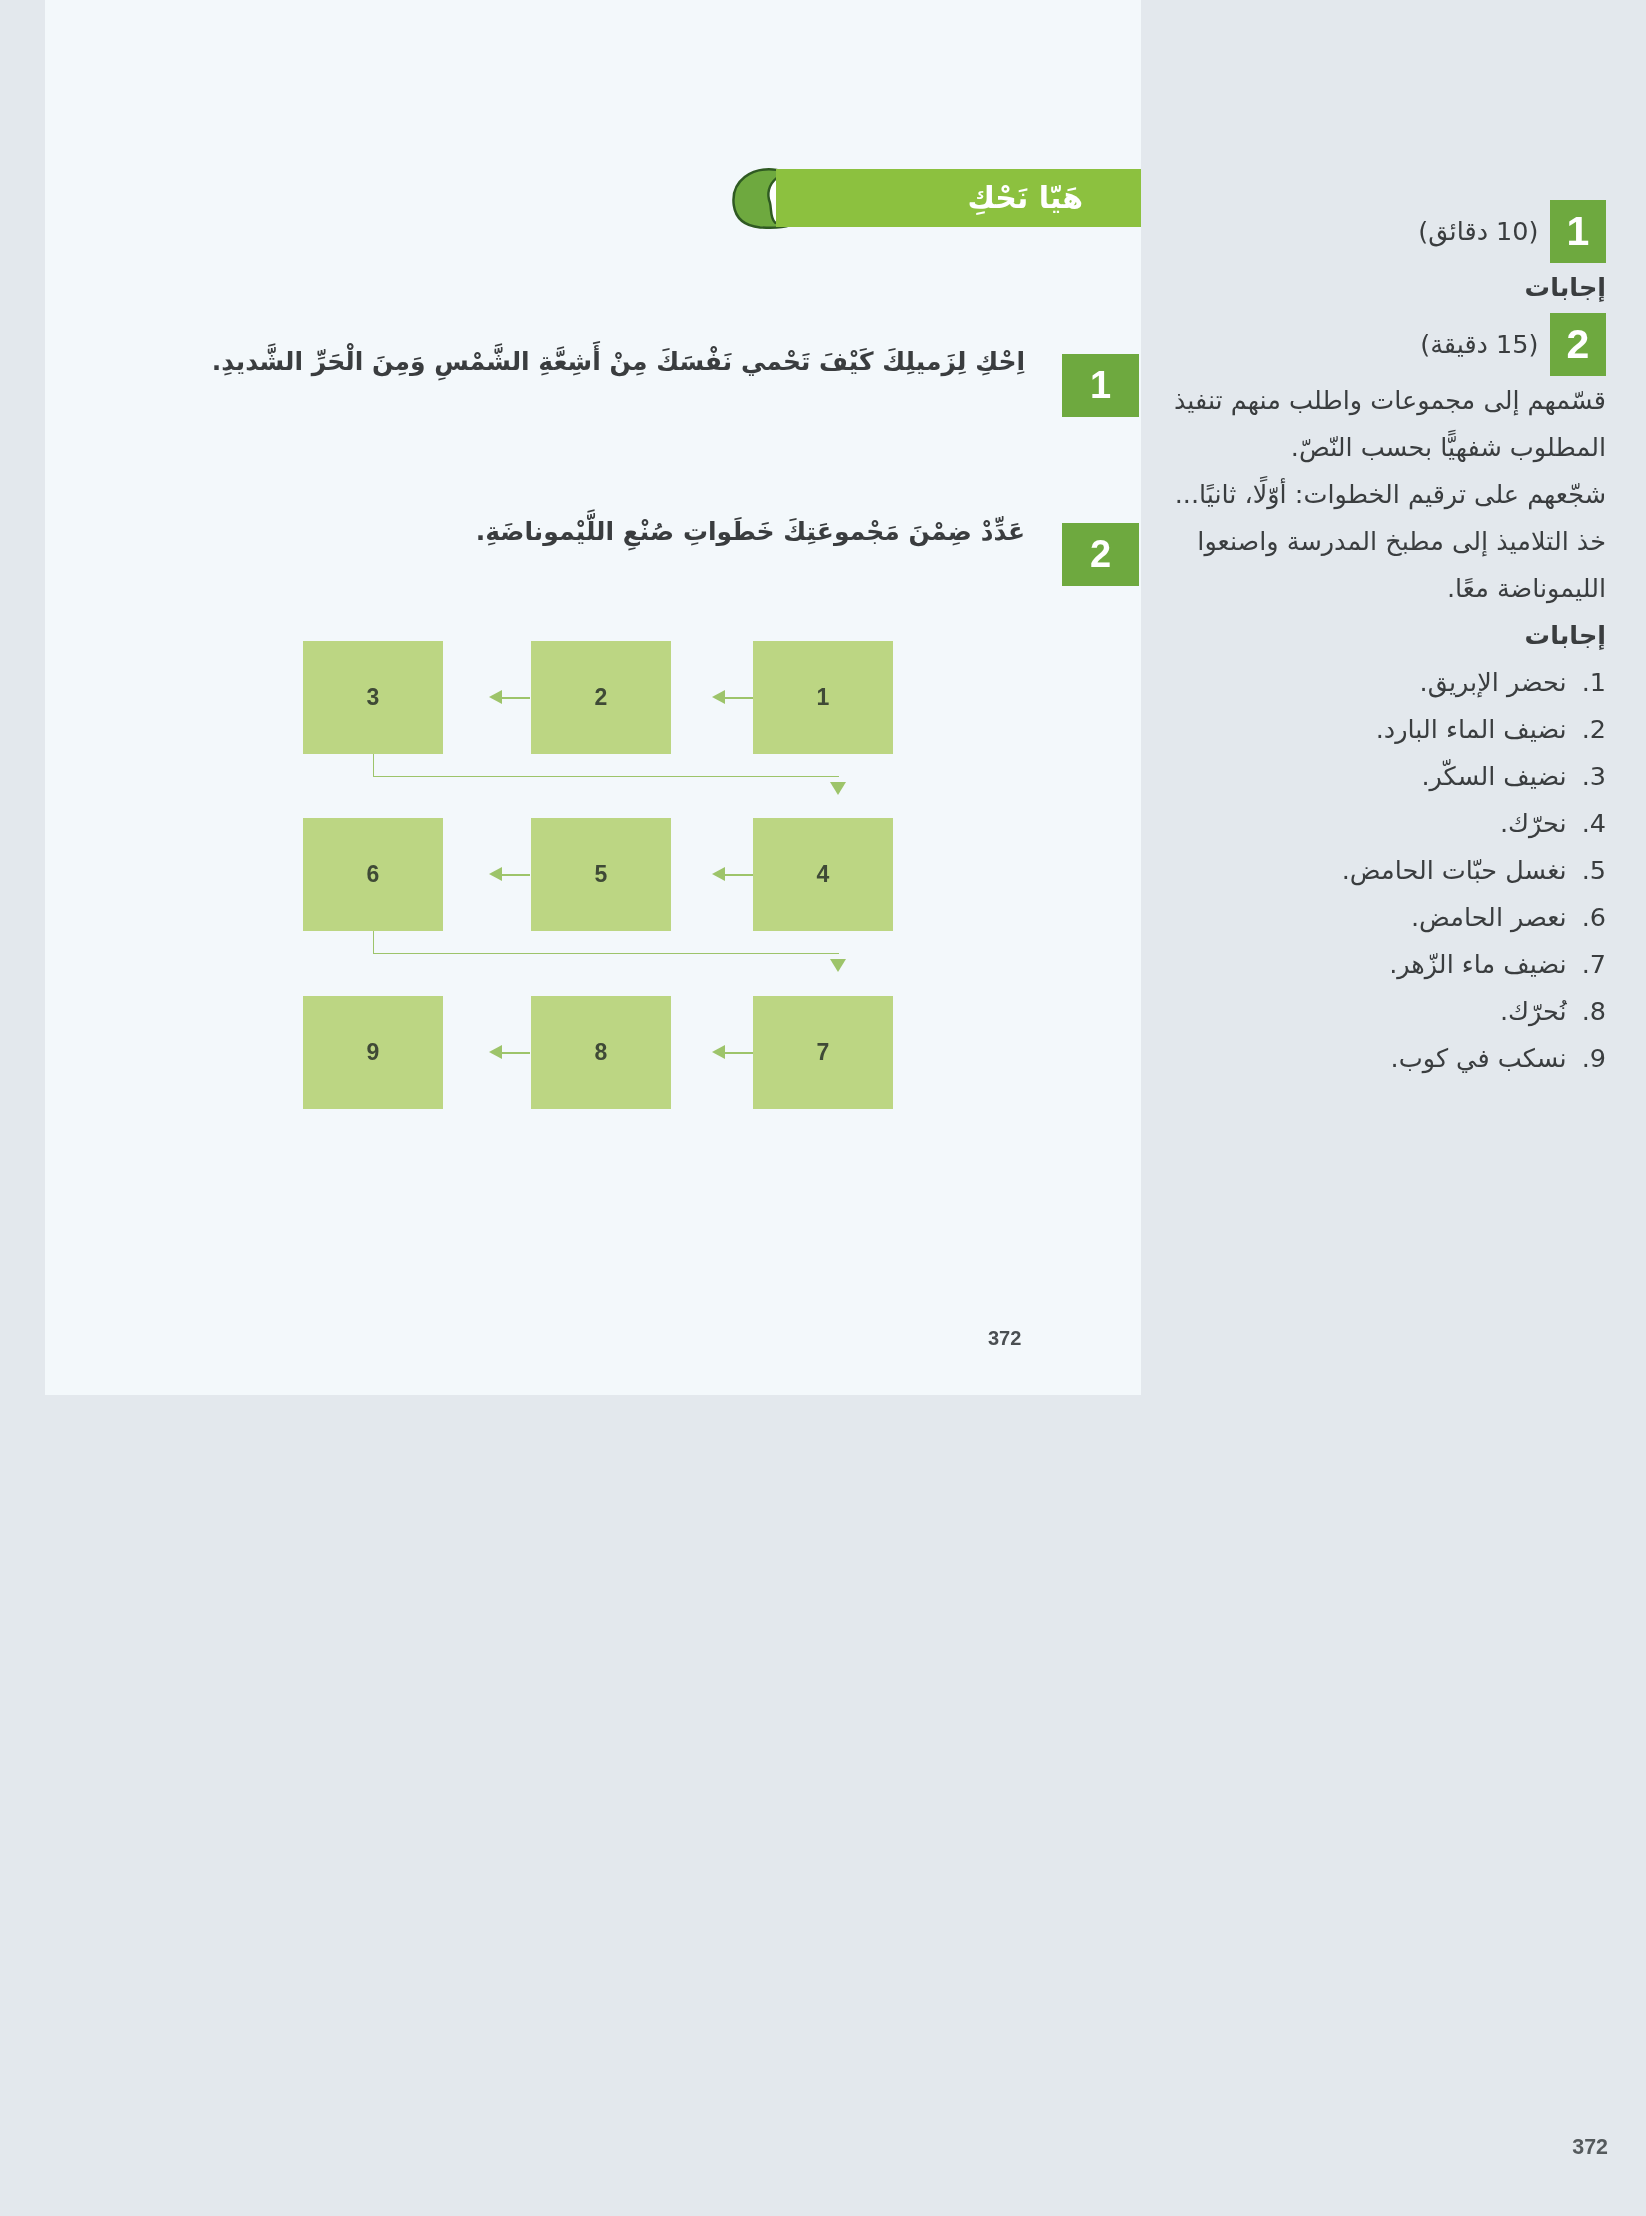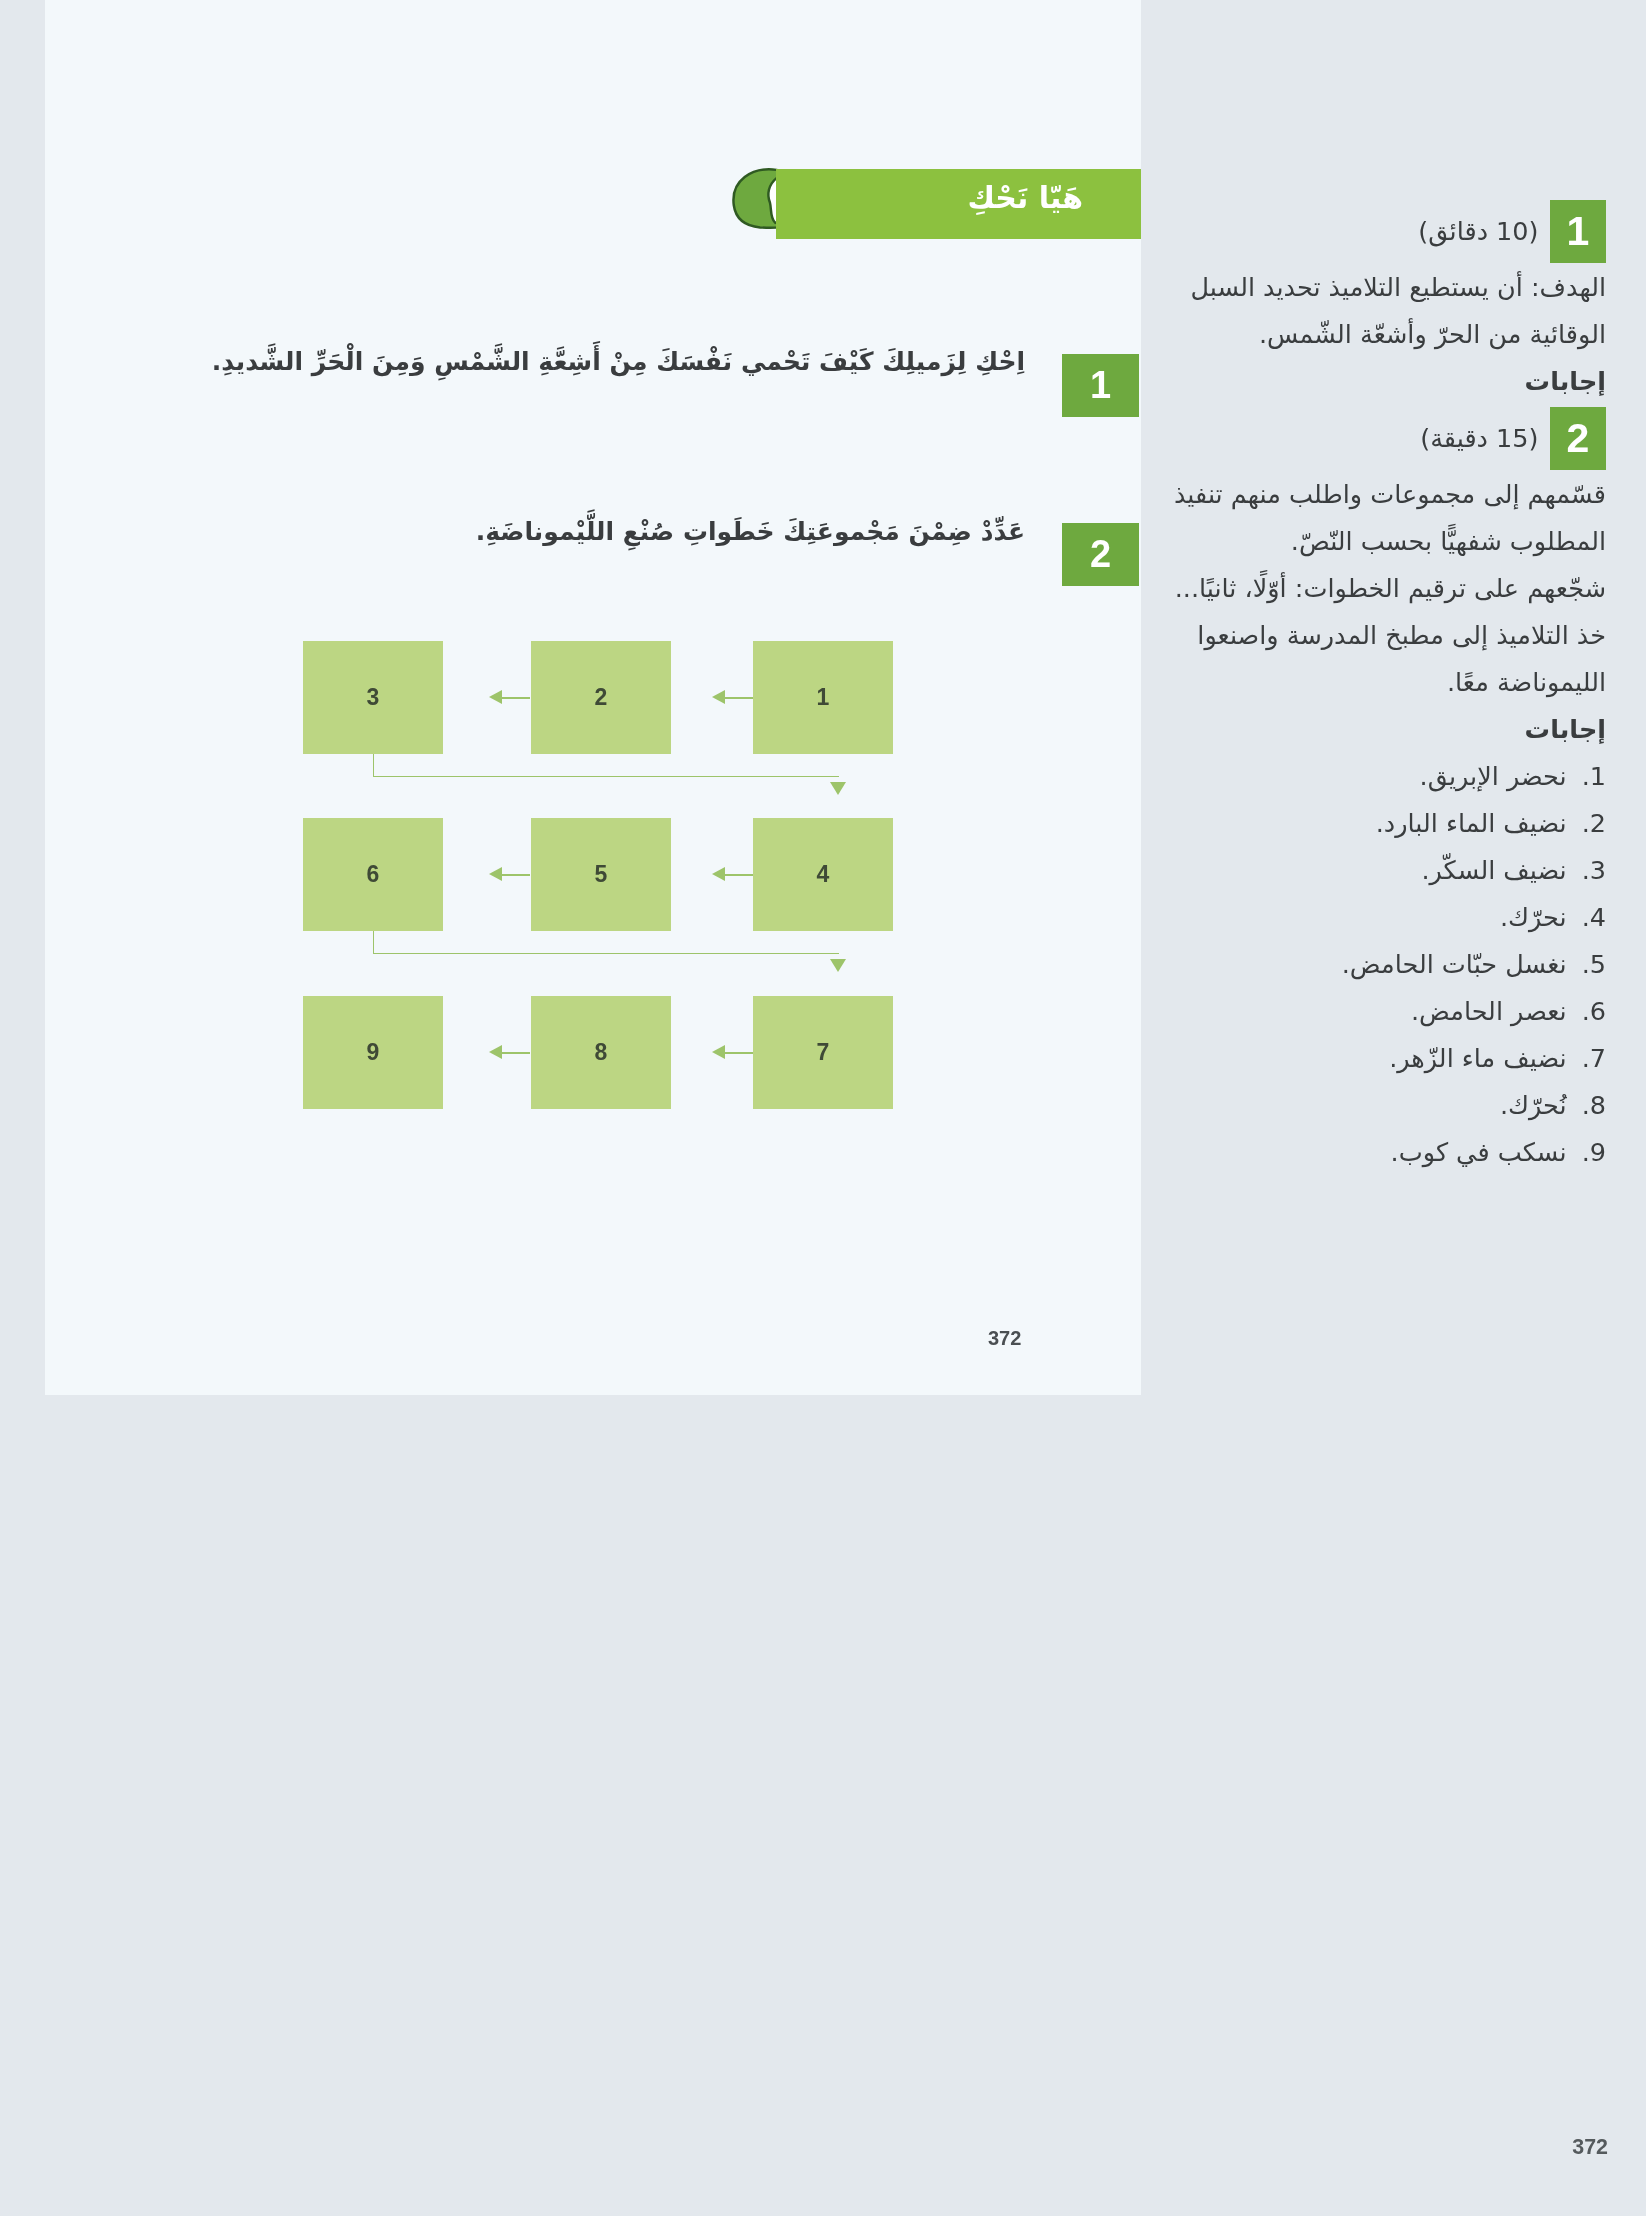--- a/index.html
+++ b/index.html
@@ -10,21 +10,21 @@
       font-family: "DejaVu Sans", "Liberation Sans", sans-serif;
       color: #3b3f42;
     }
     .inset {
       position: absolute; left: 45px; top: 0;
       width: 1096px; height: 1395px;
       background: #f3f8fb;
     }
     .banner {
       position: absolute; left: 776px; top: 169px;
-      width: 365px; height: 70px;
+      width: 365px; height: 58px;
       background: #8cc13f;
       direction: rtl;
     }
     .banner-title {
       position: absolute; right: 58px; top: 0;
       line-height: 58px; color: #ffffff;
       font-size: 30px; font-weight: bold;
     }
     .banner-icon {
       position: absolute; left: 727px; top: 160px;
@@ -134,21 +134,20 @@
 <div class="arrow-h" style="left:500px; top:1052px; width:30px;"></div>
 <div class="step-box" style="left:303px; top:996px;">9</div>
 
 <div class="inset-page-number">372</div>
 
 <div class="notes">
   <div class="note-head">
     <div class="note-badge">1</div>
     <span>(10 دقائق)</span>
   </div>
-  <p class="note-p">الهدف: أن يستطيع التلاميذ تحديد السبل الوقائية من الحرّ وأشعّة الشّمس.</p>
   <div class="note-heading">إجابات</div>
 
   <div class="note-head">
     <div class="note-badge">2</div>
     <span>(15 دقيقة)</span>
   </div>
   <p class="note-p">قسّمهم إلى مجموعات واطلب منهم تنفيذ المطلوب شفهيًّا بحسب النّصّ.</p>
   <p class="note-p">شجّعهم على ترقيم الخطوات: أوّلًا، ثانيًا...</p>
   <p class="note-p">خذ التلاميذ إلى مطبخ المدرسة واصنعوا الليموناضة معًا.</p>
   <div class="note-heading">إجابات</div>

